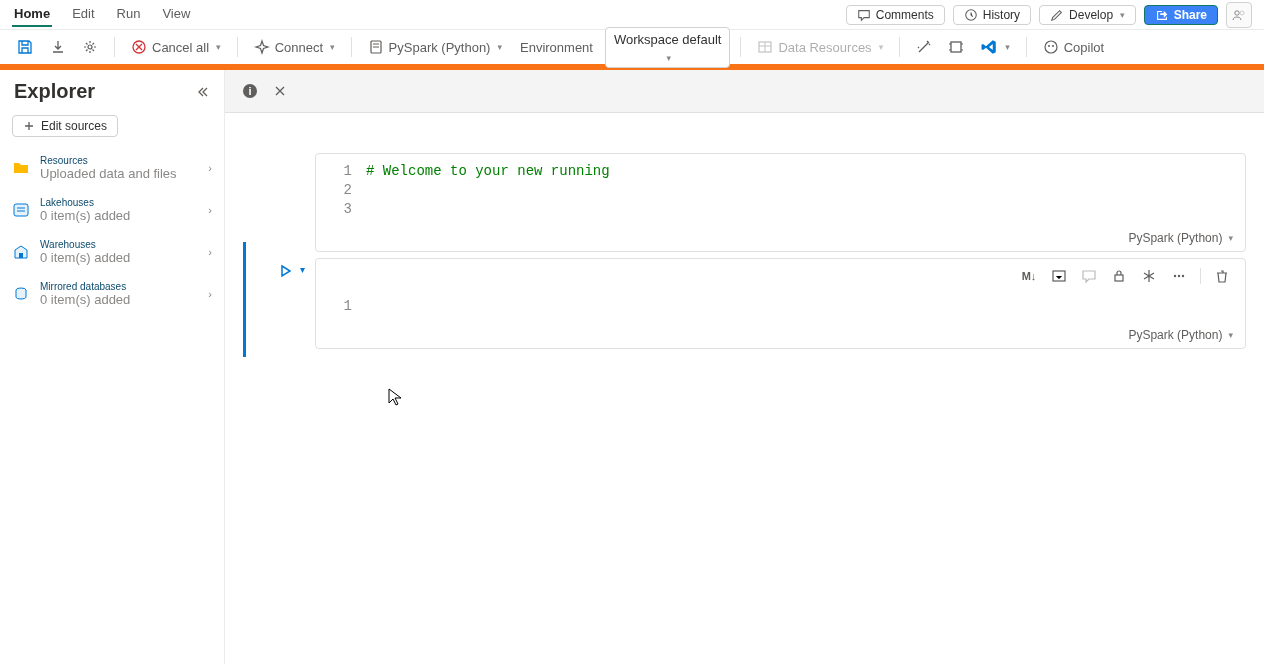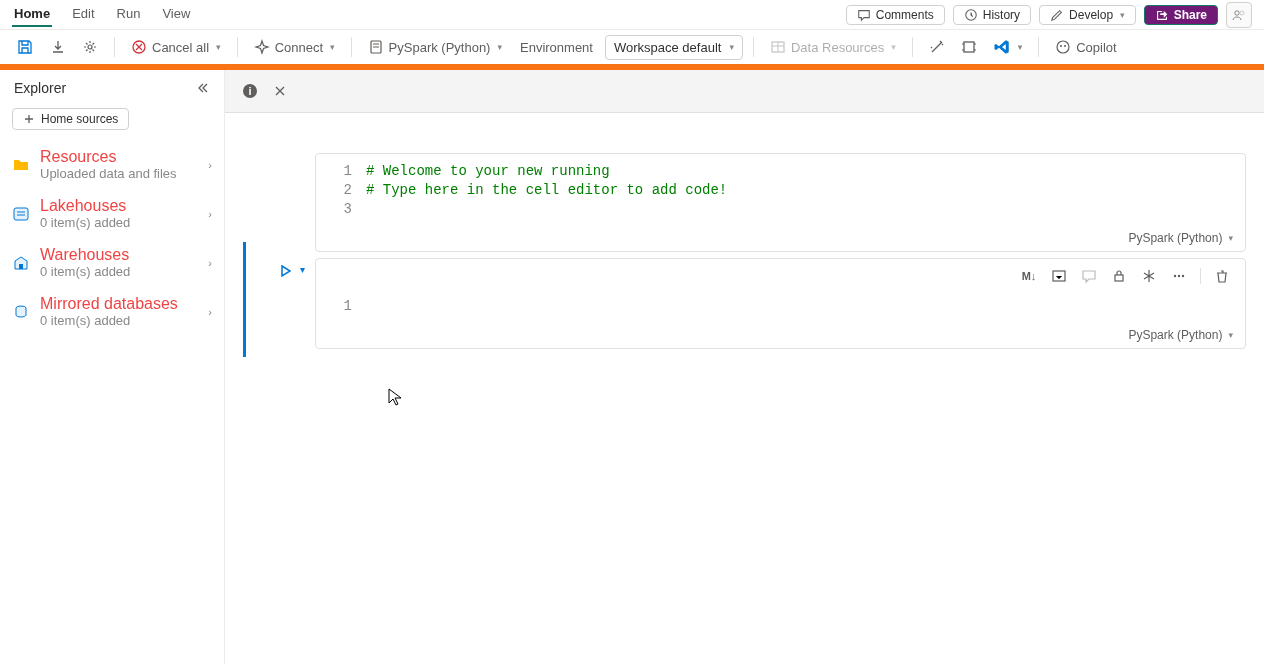--- a/index.html
+++ b/index.html
@@ -5,42 +5,42 @@
 * { box-sizing: border-box; margin: 0; padding: 0; }
 body { font-family: "Segoe UI", -apple-system, sans-serif; font-size: 13px; color: #323130; background: #fff; overflow: hidden; }
 
 
 .menu-bar { display: flex; align-items: center; height: 30px; padding: 0 12px; border-bottom: 1px solid #edebe9; }
 .menu-tabs { display: flex; gap: 18px; }
 .menu-tab { padding: 4px 2px; cursor: pointer; color: #605e5c; }
 .menu-tab.active { color: #242424; font-weight: 600; border-bottom: 2px solid #117865; }
 .menu-right { margin-left: auto; display: flex; gap: 8px; align-items: center; }
 .pill { display: flex; align-items: center; gap: 5px; padding: 2px 10px; border: 1px solid #d1d1d1; border-radius: 4px; cursor: pointer; font-size: 12px; background: #fff; }
-.pill.share { background: #701a75; color: #fff; border-color: #117865; font-weight: 600; }
+.pill.share { background: #3b82f6; color: #fff; border-color: #117865; font-weight: 600; }
 .avatar-btn { width: 26px; height: 26px; border: 1px solid #d1d1d1; border-radius: 4px; display: flex; align-items: center; justify-content: center; background: #fafafa; }
 
 
 .toolbar { display: flex; align-items: center; height: 40px; padding: 0 10px; gap: 4px; border-bottom: 6px solid #f97316; }
 .tool-btn { display: flex; align-items: center; gap: 5px; padding: 4px 6px; border-radius: 4px; cursor: pointer; color: #605e5c; }
 .tool-btn.disabled { opacity: .5; }
 .divider { width: 1px; height: 20px; background: #e0e0e0; margin: 0 6px; }
 .chev { margin-left: 2px; font-size: 9px; color: #888; }
-.env-select { border: 1px solid #d1d1d1; border-radius: 4px; padding: 4px 8px; font-size: 13px; background: #fff; display: flex; align-items: center; gap: 6px; }
+.env-select { border: 1px solid #d1d1d1; border-radius: 4px; padding: 4px 8px; font-size: 13px; background: #fff; display: flex; align-items: center; gap: 6px; flex-direction: column; }
 
 
 .main { display: flex; height: calc(100vh - 70px); }
 .sidebar { width: 225px; border-right: 1px solid #edebe9; display: flex; flex-direction: column; }
 .side-head { display: flex; align-items: center; padding: 10px 14px 6px; }
-.side-head h3 { font-size: 14px; font-weight: 400; }
+.side-head h3 { font-size: 20px; font-weight: 700; }
 .collapse-btn { margin-left: auto; cursor: pointer; color: #605e5c; }
 .data-src-btn { margin: 6px 12px 10px; display: inline-flex; align-items: center; gap: 6px; padding: 3px 10px; border: 1px solid #d1d1d1; border-radius: 4px; font-size: 12px; cursor: pointer; width: fit-content; }
 .side-item { display: flex; align-items: center; padding: 8px 12px; cursor: pointer; gap: 10px; }
 .side-icon { width: 18px; height: 18px; flex-shrink: 0; display: flex; align-items: center; justify-content: center; }
 .side-text { flex: 1; }
-.side-title { font-size: 16px; color: #ef4444; }
+.side-title { font-size: 10px; color: #0c4a6e; }
 .side-sub { font-size: 13px; color: #8a8886; }
 .side-chev { color: #8a8886; font-size: 11px; }
 
 
 .content { flex: 1; overflow-y: auto; background: #fff; }
 .notice { display: flex; align-items: center; padding: 10px 16px; background: #f4f4f4; border-bottom: 1px solid #e0e0e0; font-size: 13px; }
 .notice-icon { width: 18px; height: 18px; margin-right: 10px; flex-shrink: 0; }
 .notice-text { flex: 1; }
 .notice-close { cursor: pointer; color: #605e5c; padding: 4px; }
 
@@ -210,21 +210,21 @@
       <div class="collapse-btn">
         <svg width="14" height="14" viewBox="0 0 14 14">
             <path fill="none" stroke="#605e5c" stroke-width="1.3" d="M7 3L3 7l4 4M11 3L7 7l4 4"></path>
           </svg>
       </div>
     </div>
     <div class="data-src-btn">
       <svg width="12" height="12" viewBox="0 0 12 12">
           <path stroke="#605e5c" stroke-width="1.3" d="M6 2v8M2 6h8"></path>
         </svg>
-      <span>Home sources</span>
+      <span>Edit sources</span>
     </div>
 
     <div class="side-item">
       <div class="side-icon">
         <svg width="18" height="18" viewBox="0 0 18 18">
             <path fill="#ffb900" d="M2 4h5l2 2h7v8H2z"></path>
           </svg>
       </div>
       <div class="side-text">
         <div class="side-title">Resources</div>
@@ -295,21 +295,20 @@
         <div class="cell-gutter"></div>
         <div class="cell-block">
           <div class="code-area">
             <div class="line-nums">
               <div>1</div>
                 <div>2</div>
                 <div>3</div>
             </div>
             <div class="code-text">
               <div class="comment"># Welcome to your new running</div>
-              <div class="comment"># Type here in the cell editor to add code!</div>
               <div></div>
             </div>
           </div>
           <div class="cell-footer">
             <span>PySpark (Python)</span>
             <span class="chev">▾</span>
           </div>
         </div>
       </div>
 

